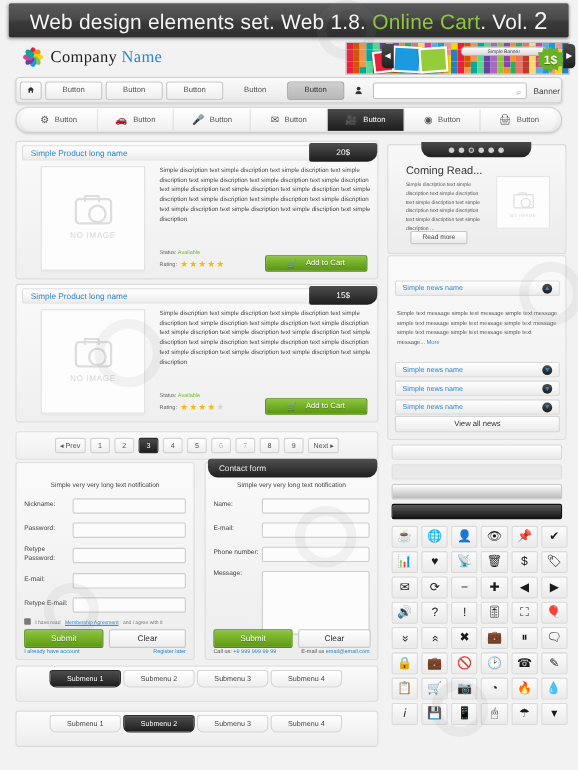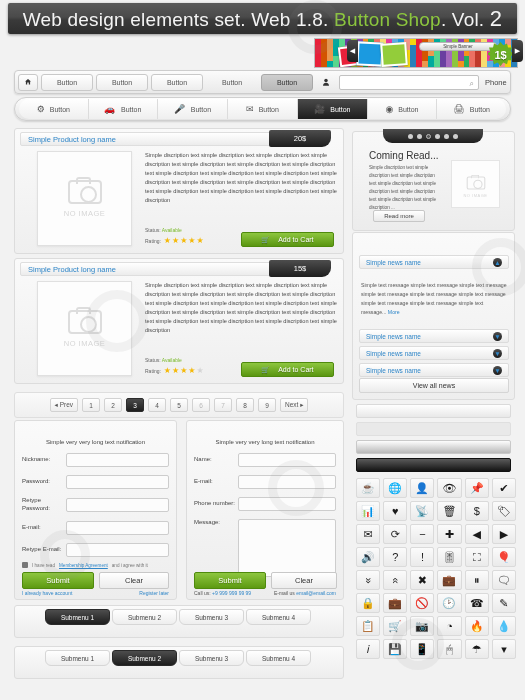--- a/index.html
+++ b/index.html
@@ -80,21 +80,21 @@
   .sbtn .gi{ font-size:9px; }
 
   
   .product{ position:absolute; left:14px; width:330px; height:126px;
     background:linear-gradient(to bottom,#fafafa,#efefef); border:1px solid #dcdcdc; border-radius:3px;}
   .p1{ top:128px; } .p2{ top:258px; }
   .p-head{ position:absolute; left:5px; top:3px; width:265px; height:14px;
     background:linear-gradient(to bottom,#ffffff,#ececec); border:1px solid #dedede; border-radius:2px;
     display:flex; align-items:center; padding-left:7px;text-align:center;}
   .p-title{ font-size:7.5px; color:#2f86c8; }
-  .p-price{ position:absolute; right:12px; top:1px; width:62px; height:17px;
+  .p-price{ position:absolute; right:0; top:1px; width:62px; height:17px;
     background:linear-gradient(to bottom,#4d4d4d,#1e1e1e); border-radius:2px 2px 9px 2px;
     color:#fff; font-size:7.5px; display:flex; align-items:center; justify-content:center;}
   .p-img{ position:absolute; left:22px; top:22px; width:95px; height:95px;
     background:#fdfdfd; border:1px solid #e0e0e0; display:flex; flex-direction:column;
     align-items:center; justify-content:center; gap:5px; box-shadow:0 1px 2px rgba(0,0,0,.06);}
   .cam{ width:34px; height:24px; border:2px solid #dddddd; border-radius:4px; position:relative;}
   .cam:before{ content:""; position:absolute; left:6px; top:-5px; width:11px;height:5px;
     border:2px solid #ddd; border-bottom:none; border-radius:3px 3px 0 0;}
   .cam:after{ content:""; position:absolute; left:10px; top:4px; width:13px;height:13px;
     border:2px solid #ddd; border-radius:50%;}
@@ -223,24 +223,37 @@
   .wm2{ left:268px; top:460px; width:56px; height:56px;}
   .wm3{ left:472px; top:238px; width:58px; height:58px;}
   .wm4{ left:40px; top:530px; width:50px; height:50px;}
   .wm5{ left:392px; top:618px; width:52px; height:52px;}
   .wm6{ left:288px; top:0px; width:54px; height:54px;}
 </style>
 </head>
 <body>
 
 <div class="title-bar">
-  <div class="title-txt"><span>Web design elements set. Web 1.8. </span><span class="green">Button Shop</span><span>. Vol. </span><span class="big">2</span></div>
+  <div class="title-txt"><span>Web design elements set. Web 1.8. </span><span class="green">Online Cart</span><span>. Vol. </span><span class="big">2</span></div>
 </div>
 
 <div class="logo-row">
+  <div class="logo-wrap">
+    <div class="logo-mark">
+      <i style="background: rgb(232, 32, 58); transform: rotate(0deg); transform-origin: 50% 100%; top: 1px;"></i>
+      <i style="background: rgb(245, 144, 30); transform: rotate(45deg); transform-origin: 50% 100%; top: 1px;"></i>
+      <i style="background: rgb(245, 213, 16); transform: rotate(90deg); transform-origin: 50% 100%; top: 1px;"></i>
+      <i style="background: rgb(140, 198, 62); transform: rotate(135deg); transform-origin: 50% 100%; top: 1px;"></i>
+      <i style="background: rgb(27, 154, 224); transform: rotate(180deg); transform-origin: 50% 100%; top: 1px;"></i>
+      <i style="background: rgb(106, 63, 160); transform: rotate(225deg); transform-origin: 50% 100%; top: 1px;"></i>
+      <i style="background: rgb(230, 57, 155); transform: rotate(270deg); transform-origin: 50% 100%; top: 1px;"></i>
+      <i style="background: rgb(0, 169, 157); transform: rotate(315deg); transform-origin: 50% 100%; top: 1px;"></i>
+    </div>
+    <div class="logo-text"><span>Company </span><span class="blue">Name</span></div>
+  </div>
 
   <div class="banner">
     <div class="banner-grid" id="bgrid">
         <div style="background: rgb(232, 32, 58);"></div>
         <div style="background: rgb(211, 84, 0);"></div>
         <div style="background: rgb(235, 152, 78);"></div>
         <div style="background: rgb(0, 169, 157);"></div>
         <div style="background: rgb(88, 214, 141);"></div>
         <div style="background: rgb(106, 63, 160);"></div>
         <div style="background: rgb(140, 198, 62);"></div>
@@ -433,21 +446,21 @@
   <div class="nbtn icon plain">
     <svg width="7" height="8" viewBox="0 0 8 10">
         <circle cx="4" cy="3" r="2.3" fill="#333"></circle>
         <path d="M0 10c0-2.6 1.8-4 4-4s4 1.4 4 4z" fill="#333"></path>
       </svg>
   </div>
   <div class="search-wrap">
     <div class="search-in">
       <span class="mag">⌕</span>
     </div>
-    <div class="search-lbl">Phone</div>
+    <div class="search-lbl">Banner</div>
   </div>
 </div>
 
 <div class="subnav">
   <div class="sbtn">
       <span class="gi">⚙</span>
       <span>Button</span>
     </div>
   <div class="sbtn">
       <span class="gi">🚗</span>
@@ -614,20 +627,21 @@
   </div>
   <div class="f-sub sub-green" style="left:7px;top:151px;width:72px">Submit</div>
   <div class="f-sub sub-grey" style="left:84px;top:151px;width:70px">Clear</div>
   <div class="f-foot">
     <a href="#" style="text-decoration:none;color:#2f86c8">I already have account</a>
     <a href="#" style="text-decoration:none;color:#2f86c8">Register later</a>
   </div>
 </div>
 
 <div class="form con">
+  <div class="f-head">Contact form</div>
   <div class="f-note">Simple very very long text notification</div>
   <div class="f-row" style="top:32px">
       <div class="f-lab">Name:</div>
       <div class="f-in"></div>
     </div>
   <div class="f-row" style="top:54px">
       <div class="f-lab">E-mail:</div>
       <div class="f-in"></div>
     </div>
   <div class="f-row" style="top:76px">

